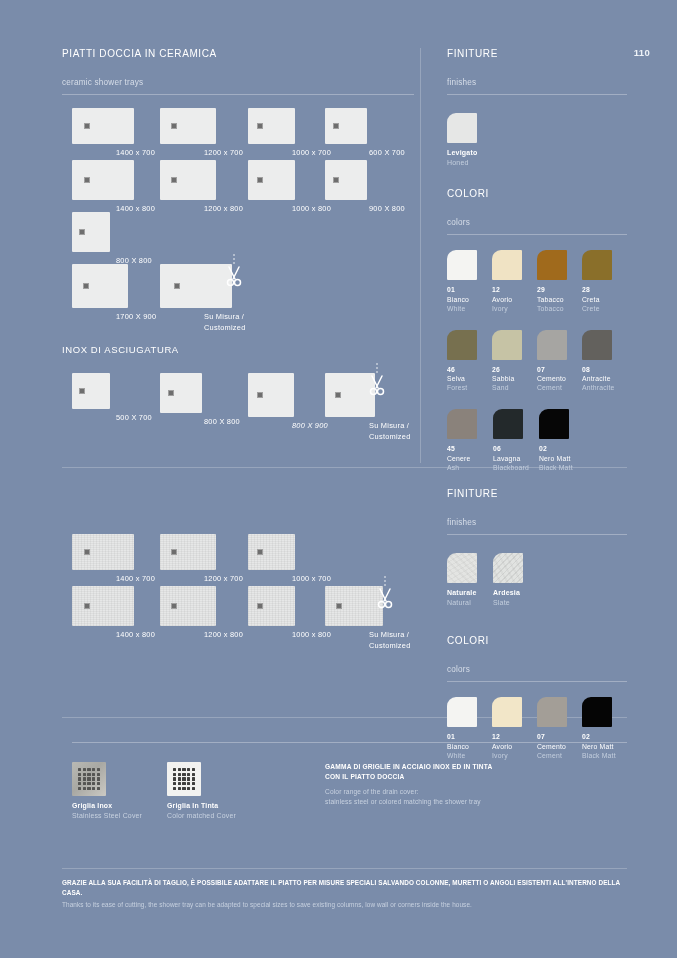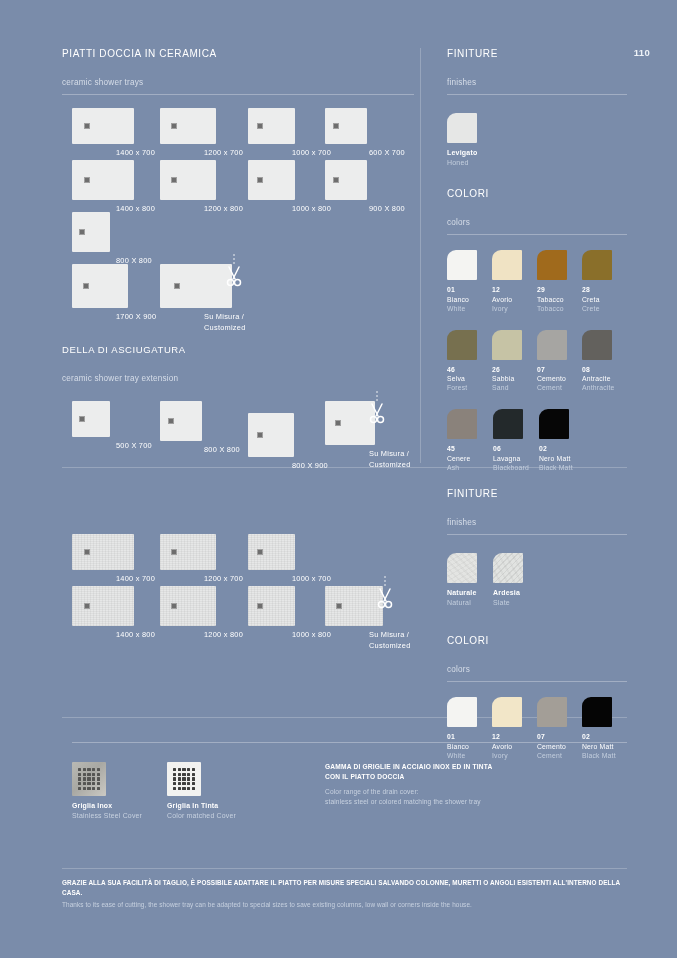--- a/index.html
+++ b/index.html
@@ -256,36 +256,35 @@
               <circle cx="25.5" cy="28.5" r="3" fill="none" stroke="#ffffff" stroke-width="1.5"></circle>
             </svg>
           </div>
           <div class="tray-label">Su Misura /
 Customized</div>
         </div>
       </div>
   </div>
 
   <div class="block" style="left:62px; top:345px; width:352px;">
-    <div class="sec-title" style="font-size:9.5px;">DELLA DI ASCIUGATURA</div>
-    <div class="sec-sub">ceramic shower tray extension</div>
+    <div class="sec-title" style="font-size:9.5px;">INOX DI ASCIUGATURA</div>
     <div class="tray-grid" id="drying-grid" style="height:80px; margin-top:17px;">
         <div class="tray-cell" style="left: 10px; top: 0px;">
           <div class="tray" style="width: 38px; height: 36px;">
             <div class="drain"></div>
           </div>
           <div class="tray-label">500 X 700</div>
         </div>
         <div class="tray-cell" style="left: 98px; top: 0px;">
           <div class="tray" style="width: 42px; height: 40px;">
             <div class="drain"></div>
           </div>
           <div class="tray-label">800 X 800</div>
         </div>
-        <div class="tray-cell" style="left: 186px; top: 12px;">
+        <div class="tray-cell" style="left: 186px; top: 0px; font-style: italic;">
           <div class="tray" style="width: 46px; height: 44px;">
             <div class="drain"></div>
           </div>
           <div class="tray-label">800 X 900</div>
         </div>
         <div class="tray-cell" style="left: 263px; top: 0px;">
           <div class="tray" style="width: 50px; height: 44px;">
             <div class="drain"></div>
             <svg class="scissors" viewBox="0 0 34 42">
               <line x1="22" y1="0" x2="22" y2="12" stroke="#ffffff" stroke-width="1" stroke-dasharray="2 2" opacity=".85"></line>

